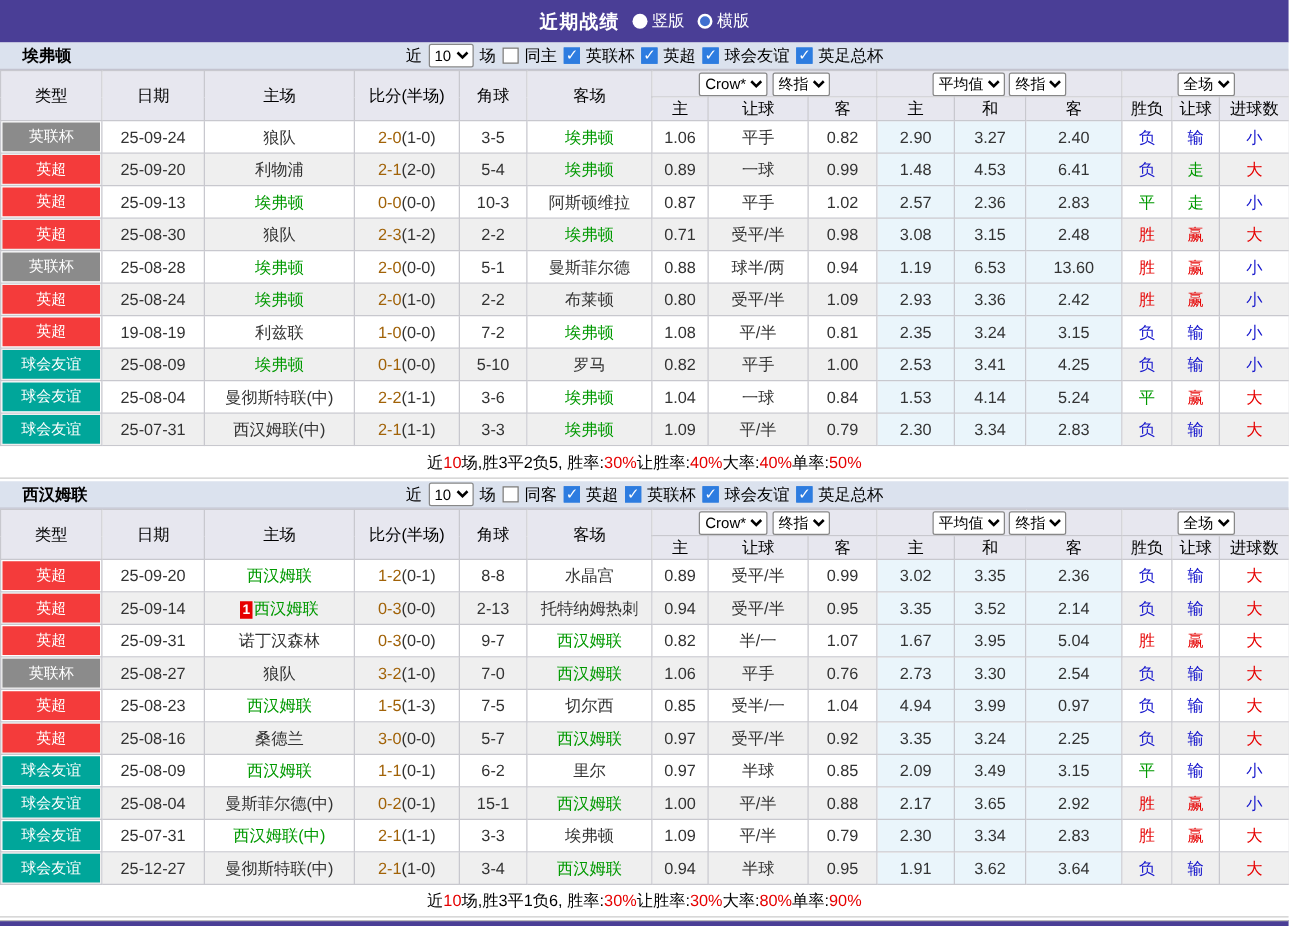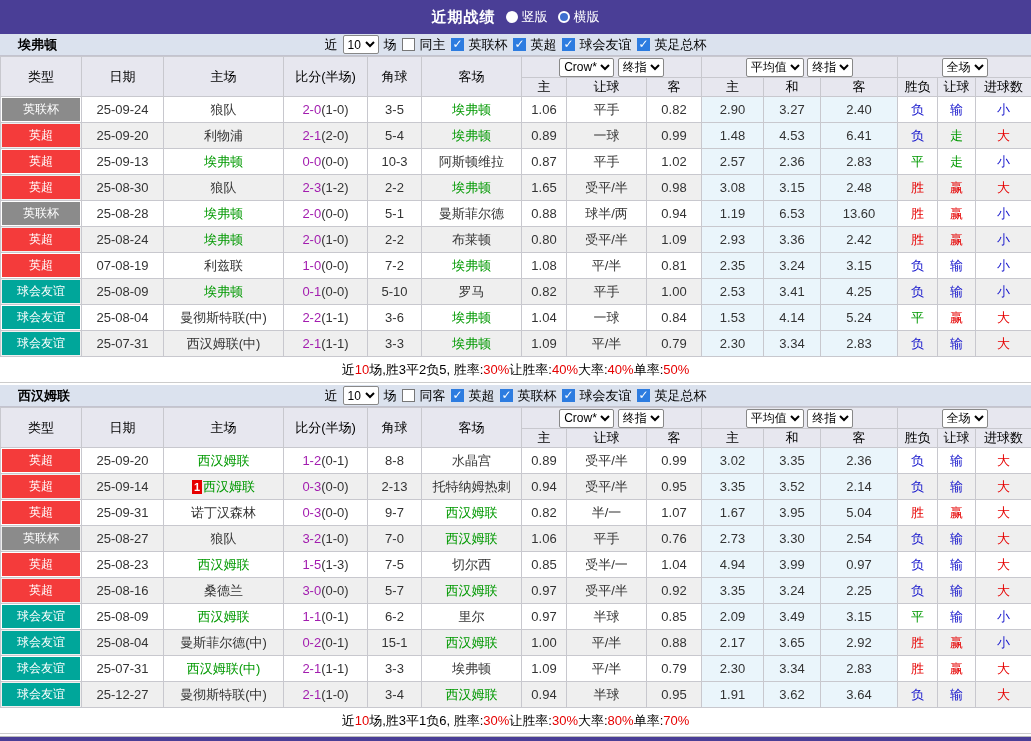--- a/index.html
+++ b/index.html
@@ -50,21 +50,21 @@
   thead tr.subrow th { height:19px; }
   tbody td { height:26px; font-size:13px; color:#333; background:#fff; }
   tbody tr.alt td { background:#efefef; }
   tbody td.avgcol, tbody tr.alt td.avgcol { background:#eaf5fb; }
   td.typecell { padding:1px; }
   .badge {
     display:block; height:100%; color:#fff; font-size:12px;
     display:flex; align-items:center; justify-content:center;
   }
   .hl { color:#009900; }
-  .ft { color:#a21caf; }
+  .ft { color:#a16207; }
   .ht { color:#333; }
   .rc {
     display:inline-block; background:#e60000; color:#fff; font-size:11px;
     line-height:14px; padding:0 2px; margin-right:1px; font-weight:bold;
   }
   
   .summary {
     height:26px; display:flex; align-items:center; justify-content:center;
     background:#fff; border-bottom:1px solid #ccc; font-size:13px; color:#000;
   }
@@ -207,21 +207,21 @@
           </tr>
           <tr class="alt">
             <td class="typecell">
               <div class="badge" style="background: rgb(244, 59, 59);">英超</div>
             </td>
             <td>25-08-30</td>
             <td><span>狼队</span></td>
             <td><span class="ft">2-3</span><span class="ht">(1-2)</span></td>
             <td>2-2</td>
             <td><span class="hl">埃弗顿</span></td>
-            <td>1.65</td>
+            <td>0.71</td>
             <td>受平/半</td>
             <td>0.98</td>
             <td class="avgcol">3.08</td>
             <td class="avgcol">3.15</td>
             <td class="avgcol">2.48</td>
             <td style="color: rgb(230, 0, 0);">胜</td>
             <td style="color: rgb(230, 0, 0);">赢</td>
             <td style="color: rgb(230, 0, 0);">大</td>
           </tr>
           <tr>
@@ -259,21 +259,21 @@
             <td class="avgcol">3.36</td>
             <td class="avgcol">2.42</td>
             <td style="color: rgb(230, 0, 0);">胜</td>
             <td style="color: rgb(230, 0, 0);">赢</td>
             <td style="color: rgb(21, 21, 204);">小</td>
           </tr>
           <tr>
             <td class="typecell">
               <div class="badge" style="background: rgb(244, 59, 59);">英超</div>
             </td>
-            <td>07-08-19</td>
+            <td>19-08-19</td>
             <td><span>利兹联</span></td>
             <td><span class="ft">1-0</span><span class="ht">(0-0)</span></td>
             <td>7-2</td>
             <td><span class="hl">埃弗顿</span></td>
             <td>1.08</td>
             <td>平/半</td>
             <td>0.81</td>
             <td class="avgcol">2.35</td>
             <td class="avgcol">3.24</td>
             <td class="avgcol">3.15</td>
@@ -608,17 +608,17 @@
       <div class="summary">
         <span>近</span>
         <span class="red">10</span>
         <span>场,胜3平1负6, 胜率:</span>
         <span class="red">30%</span>
         <span> 让胜率:</span>
         <span class="red">30%</span>
         <span> 大率:</span>
         <span class="red">80%</span>
         <span> 单率:</span>
-        <span class="red">70%</span>
+        <span class="red">90%</span>
       </div>
     </div>
   </div>
 <div class="bottombar"></div>
 
 </body></html>

